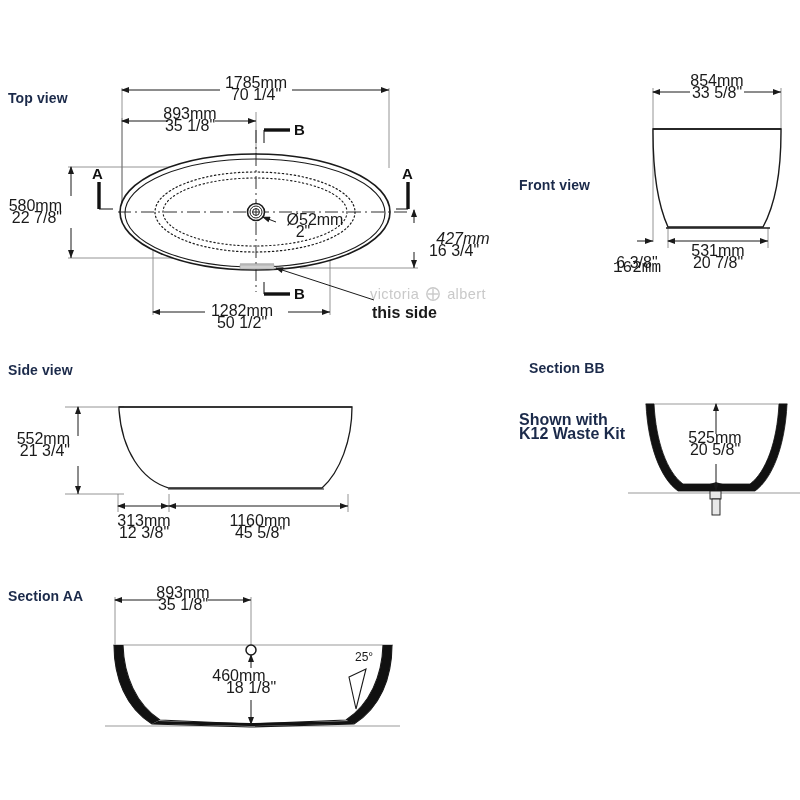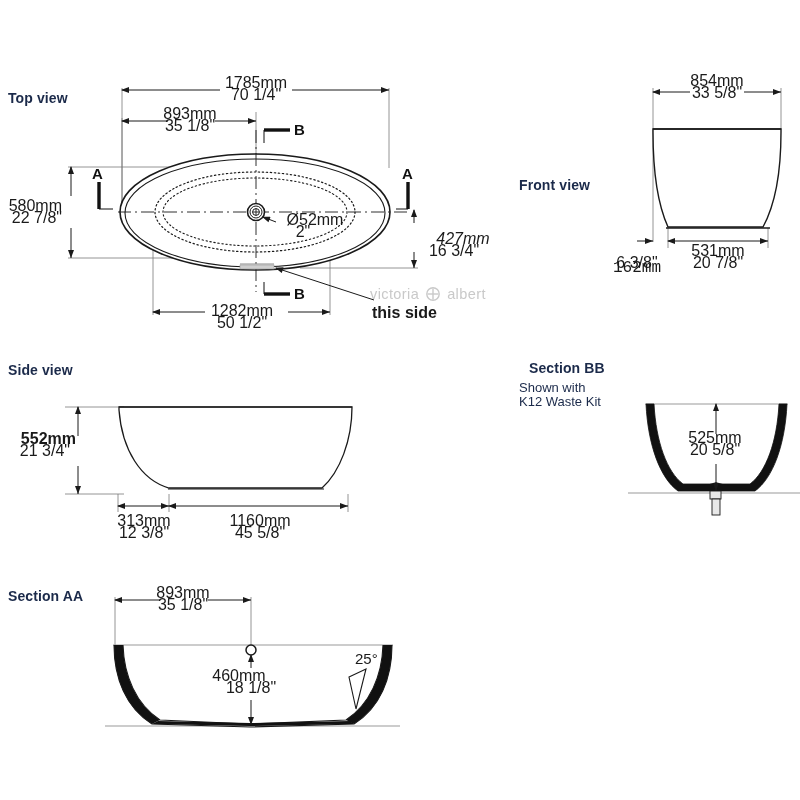--- a/index.html
+++ b/index.html
@@ -20,25 +20,26 @@
     font-family: "Liberation Sans", sans-serif;
     font-size: 14px;
     font-weight: bold;
     color: #1b2a4a;
     letter-spacing: 0.1px;
     white-space: nowrap;
   }
   .sub-note {
     position: absolute;
     font-family: "Liberation Sans", sans-serif;
-    font-size: 13px;
-    font-weight: normal;
+    font-size: 16px;
+    font-weight: bold;
     color: #1b2a4a;
     line-height: 13.5px;
     white-space: pre-line;
+    margin-top: 32px;
   }
   .dim {
     position: absolute;
     font-family: "Liberation Sans", sans-serif;
     font-size: 16px;
     color: #1a1a1a;
     line-height: 12.5px;
     white-space: pre-line;
     text-align: center;
   }
@@ -47,21 +48,21 @@
   .marker {
     position: absolute;
     font-family: "Liberation Sans", sans-serif;
     font-size: 15px;
     font-weight: 600;
     color: #111111;
   }
   .tiny {
     position: absolute;
     font-family: "Liberation Sans", sans-serif;
-    font-size: 15px;
+    font-size: 12px;
     color: #1a1a1a;
   }
   .note-small {
     position: absolute;
     font-family: "Liberation Sans", sans-serif;
     font-size: 16px;
     font-weight: bold;
     color: #1a1a1a;
     white-space: nowrap;
   }
@@ -262,21 +263,21 @@
       <line x1="118" y1="506" x2="169" y2="506" marker-start="url(#arrO)" marker-end="url(#arrI)"></line>
 
       <line x1="169" y1="506" x2="348" y2="506" marker-start="url(#arrO)" marker-end="url(#arrI)"></line>
     </g>
 
     <path d="M119,407 L352,407 C352,440 340,472 322,488 L169,488 C141,480 122,450 119,410 Z" fill="#ffffff" stroke="#1a1a1a" stroke-width="1.3"></path>
     <line x1="119" y1="407" x2="352" y2="407" stroke="#1a1a1a" stroke-width="1.1"></line>
     <line x1="168" y1="489" x2="324" y2="489" stroke="#1a1a1a" stroke-width="1.2"></line>
   </svg>
 
-  <div class="dim right" style="left:6px; top:433px; width:70px;font-weight:bold;">552mm</div>
+  <div class="dim right" style="left:0px; top:433px; width:70px;">552mm</div>
   <div class="dim right" style="left:0px; top:445px; width:70px;">21 3/4"</div>
 
   <div class="dim" style="left:112px; top:515px; width:64px;">313mm</div>
   <div class="dim" style="left:112px; top:527px; width:64px;">12 3/8"</div>
 
   <div class="dim" style="left:225px; top:515px; width:70px;">1160mm</div>
   <div class="dim" style="left:225px; top:527px; width:70px;">45 5/8"</div>
 
   <div class="view-title" style="left:513px; top:360px;margin-left:16px;">Section BB</div>
   <div class="sub-note" style="left:519px; top:381px;">Shown with

